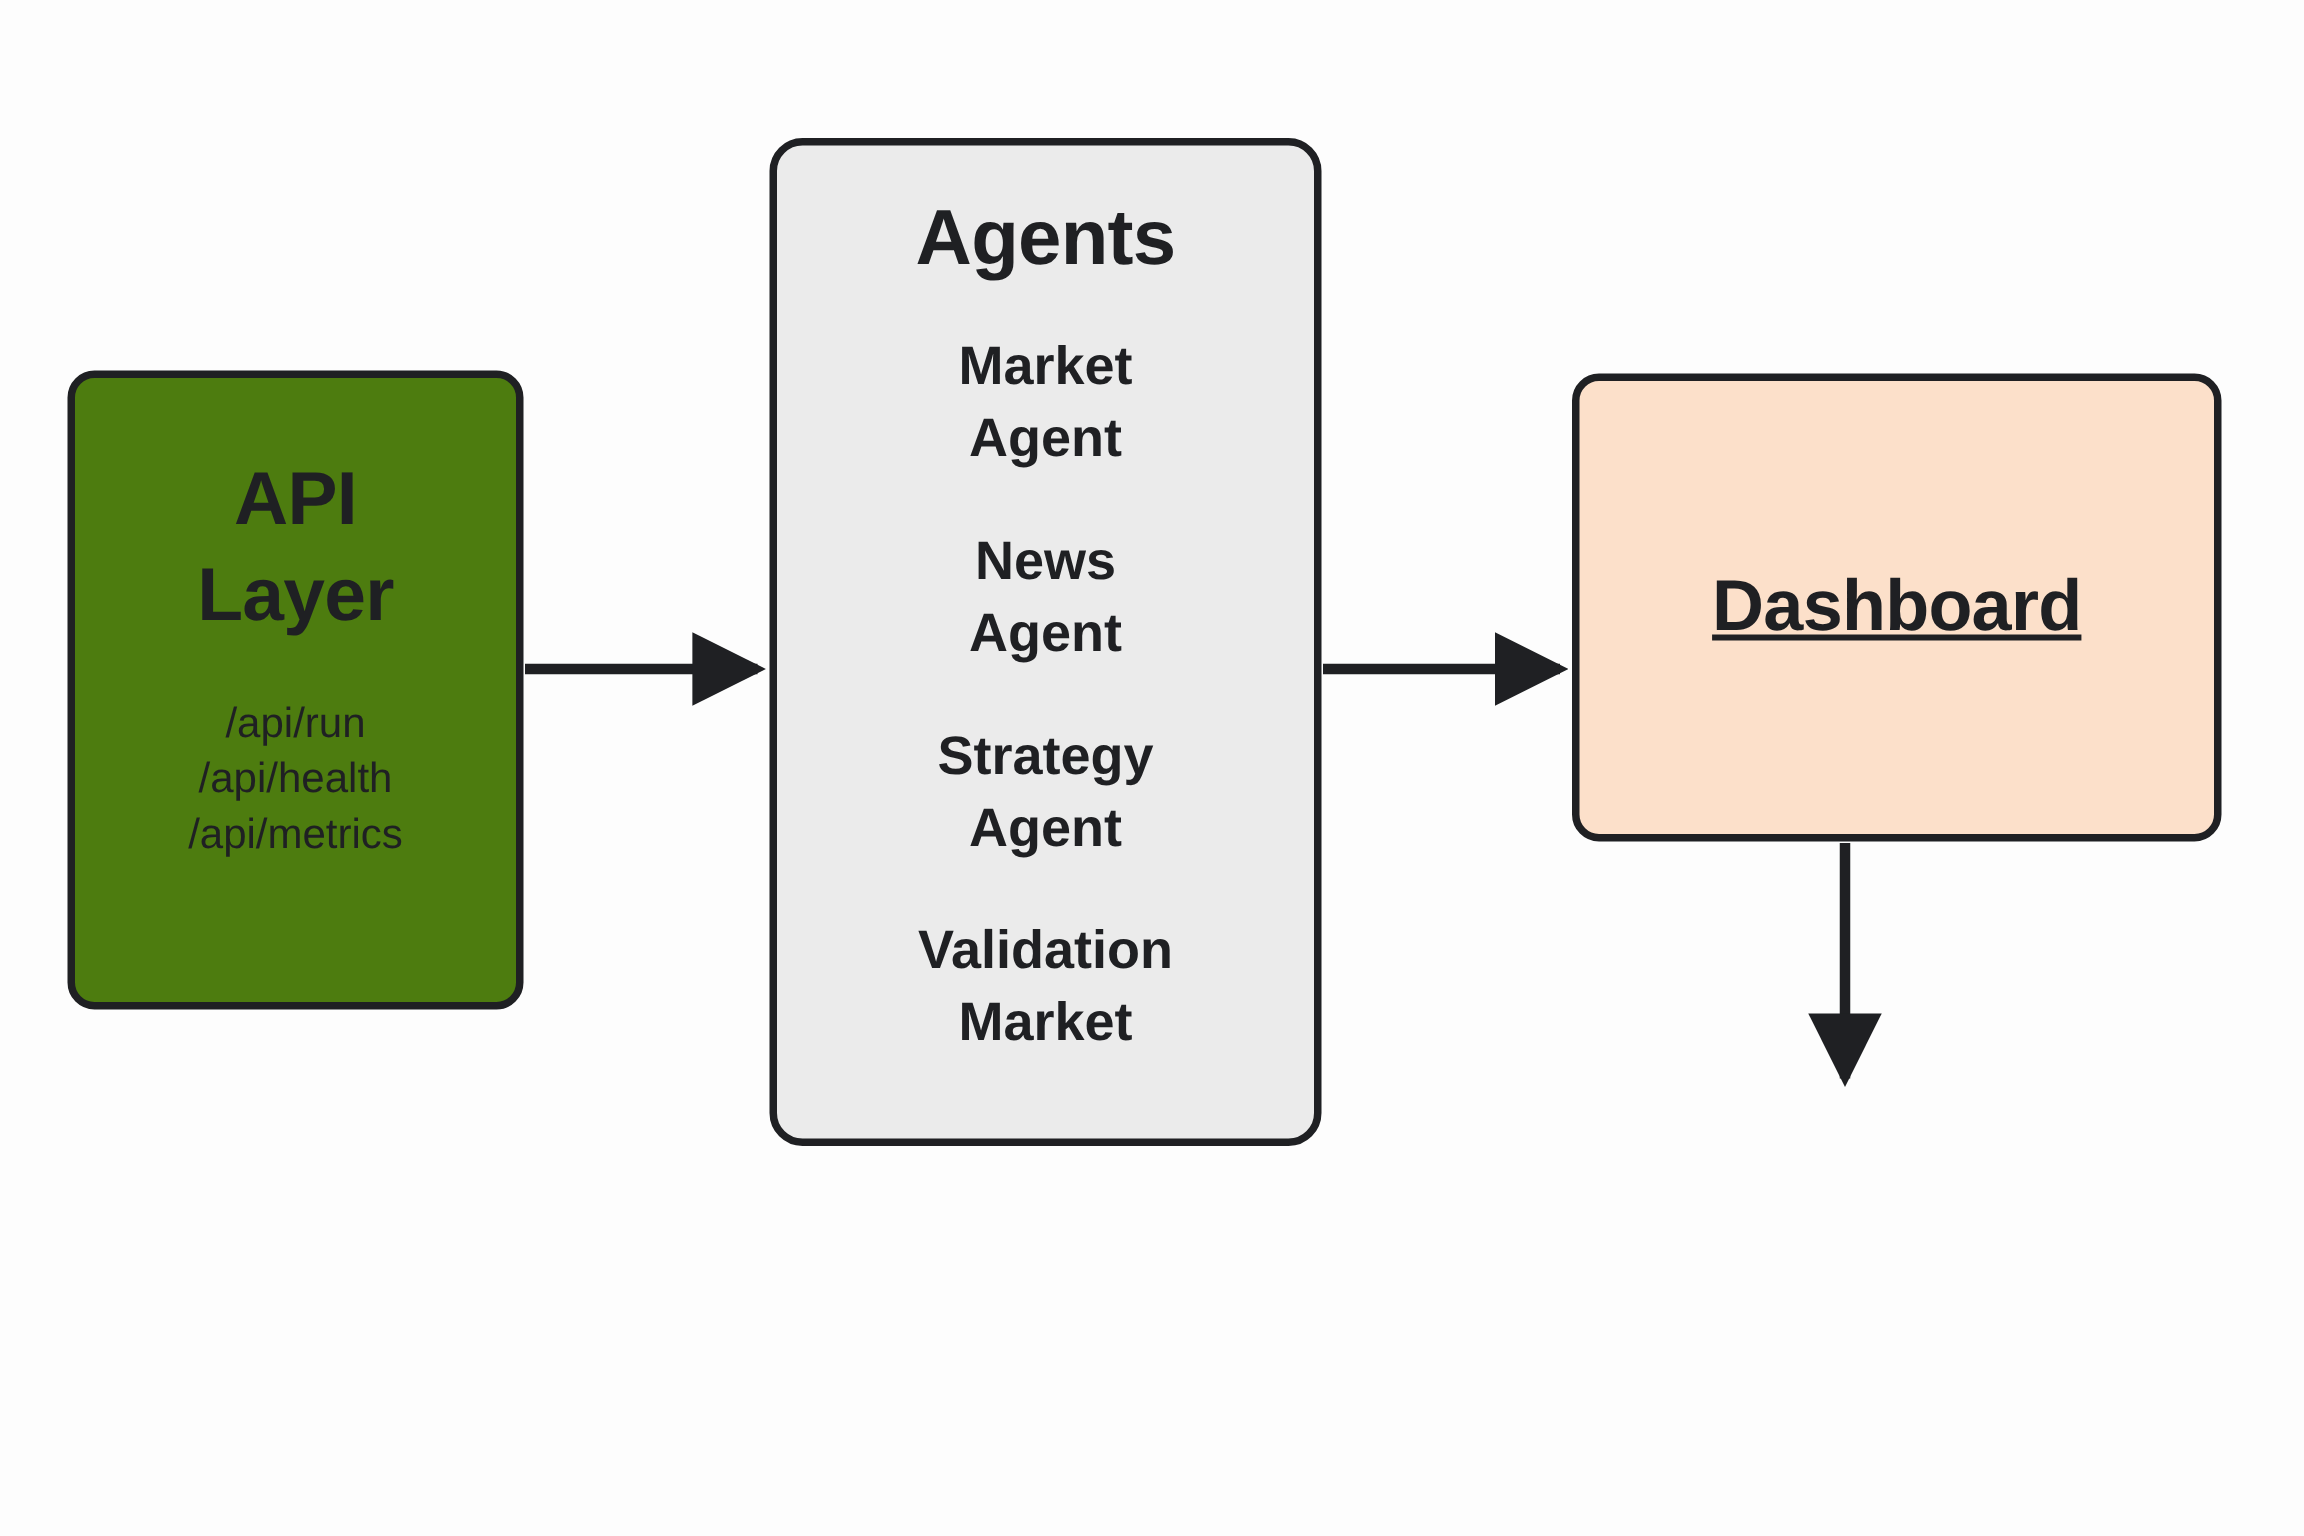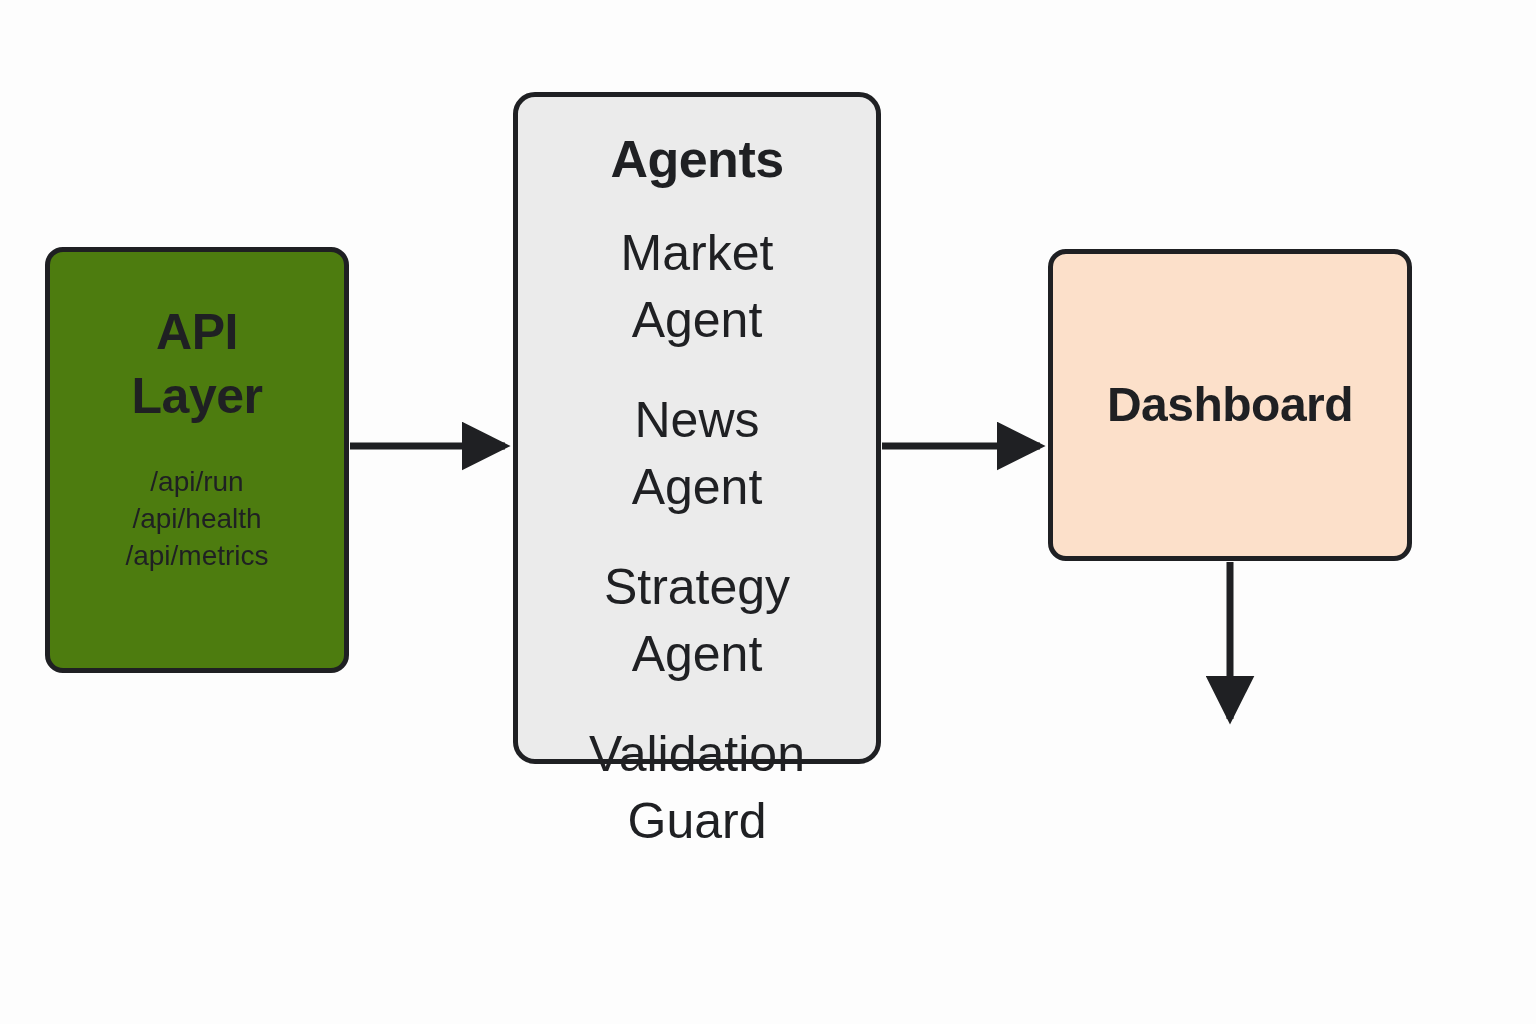--- a/index.html
+++ b/index.html
@@ -74,34 +74,35 @@
     letter-spacing: -0.5px;
   }
   #node-agents .agent-list {
     margin-top: 32px;
     display: flex;
     flex-direction: column;
     align-items: center;
     gap: 34px;
   }
   #node-agents .agent-item {
-    font-size: 50px;
-    font-weight: 400;
+    font-size: 36px;
+    font-weight: 700;
     line-height: 1.33;
     white-space: pre-line;
   }
 
   
   #node-dashboard {
     left: 1048px;
     top: 249px;
-    width: 364px;
+    width: 433px;
     height: 312px;
     background: #fce0ca;
     border-radius: 18px;
+    text-decoration: underline;
   }
   #node-dashboard .title {
     font-size: 48px;
     font-weight: bold;
     letter-spacing: -0.5px;
   }
 
   
   #node-prometheus {
     left: 1048px;
@@ -157,21 +158,21 @@
   <div class="node" id="node-agents" style="background: rgb(235, 235, 235); border-color: rgb(31, 32, 35);">
     <div class="title">Agents</div>
     <div class="agent-list">
       <div class="agent-item" style="white-space: pre-line;">Market
 Agent</div>
       <div class="agent-item" style="white-space: pre-line;">News
 Agent</div>
       <div class="agent-item" style="white-space: pre-line;">Strategy
 Agent</div>
       <div class="agent-item" style="white-space: pre-line;">Validation
-Guard</div>
+Market</div>
     </div>
   </div>
 
   <div class="node" id="node-dashboard" style="background: rgb(252, 224, 202); border-color: rgb(31, 32, 35);">
     <div class="title">Dashboard</div>
   </div>
 
 
 </div>
 

